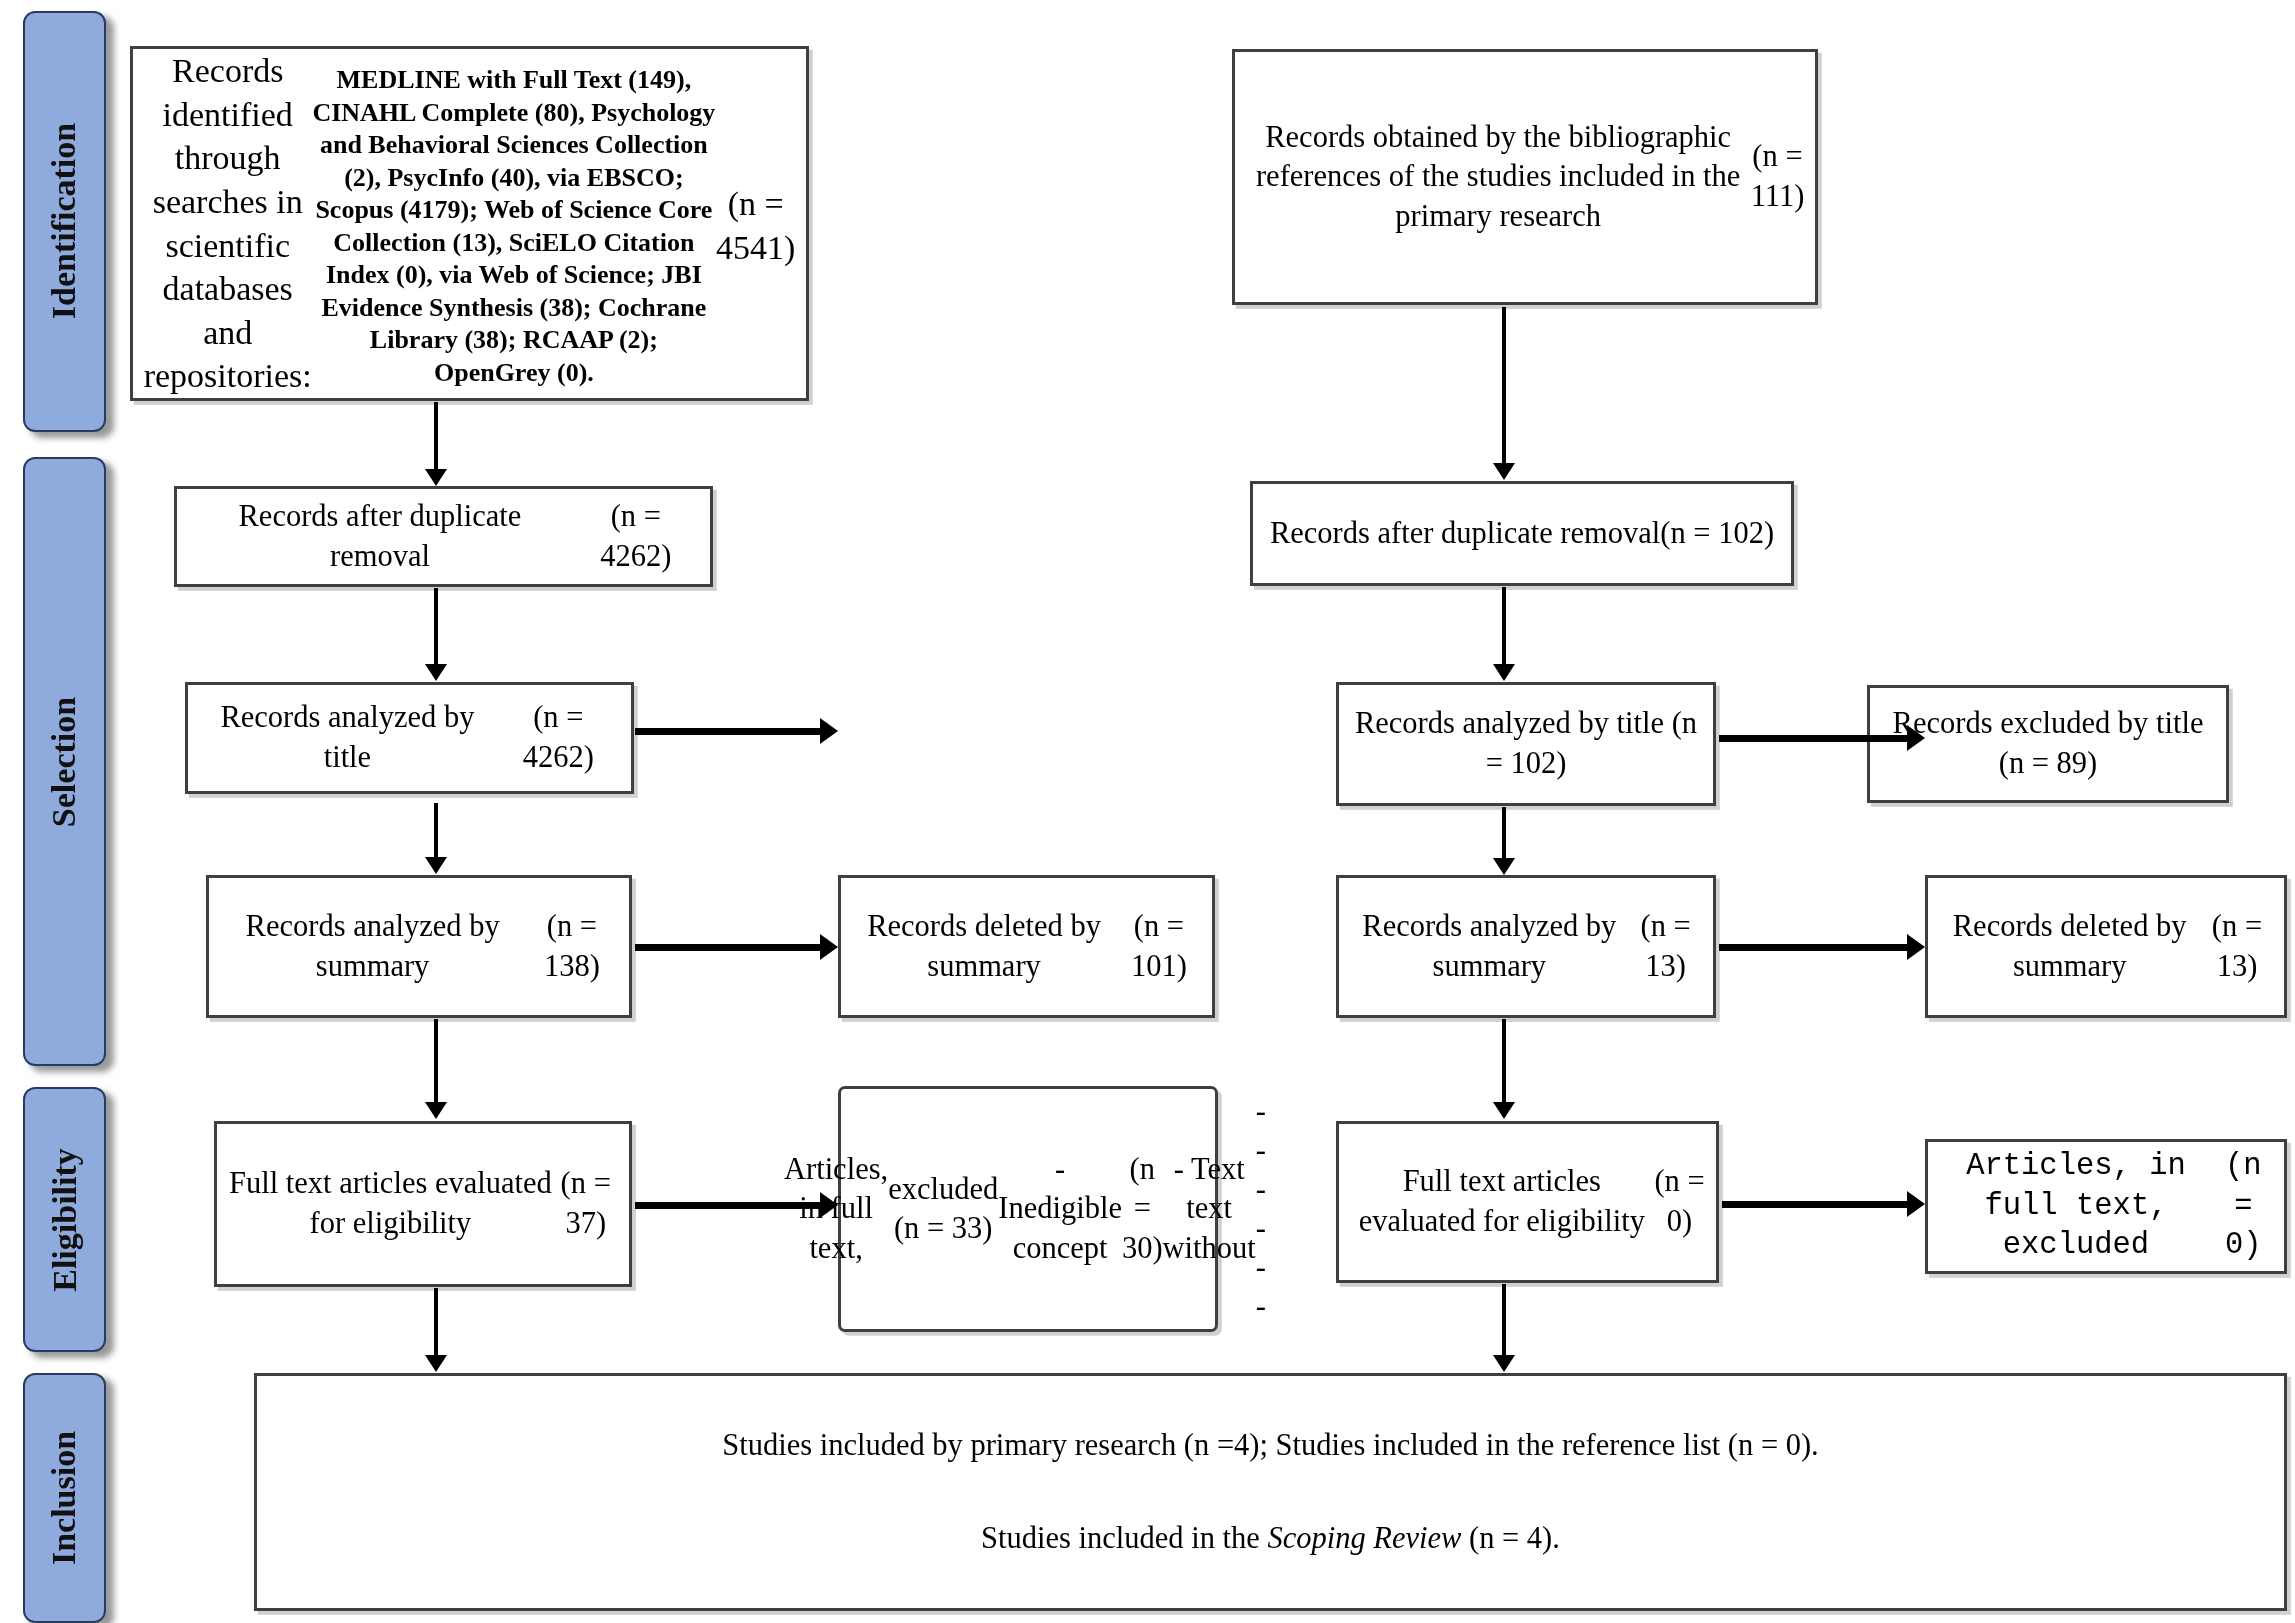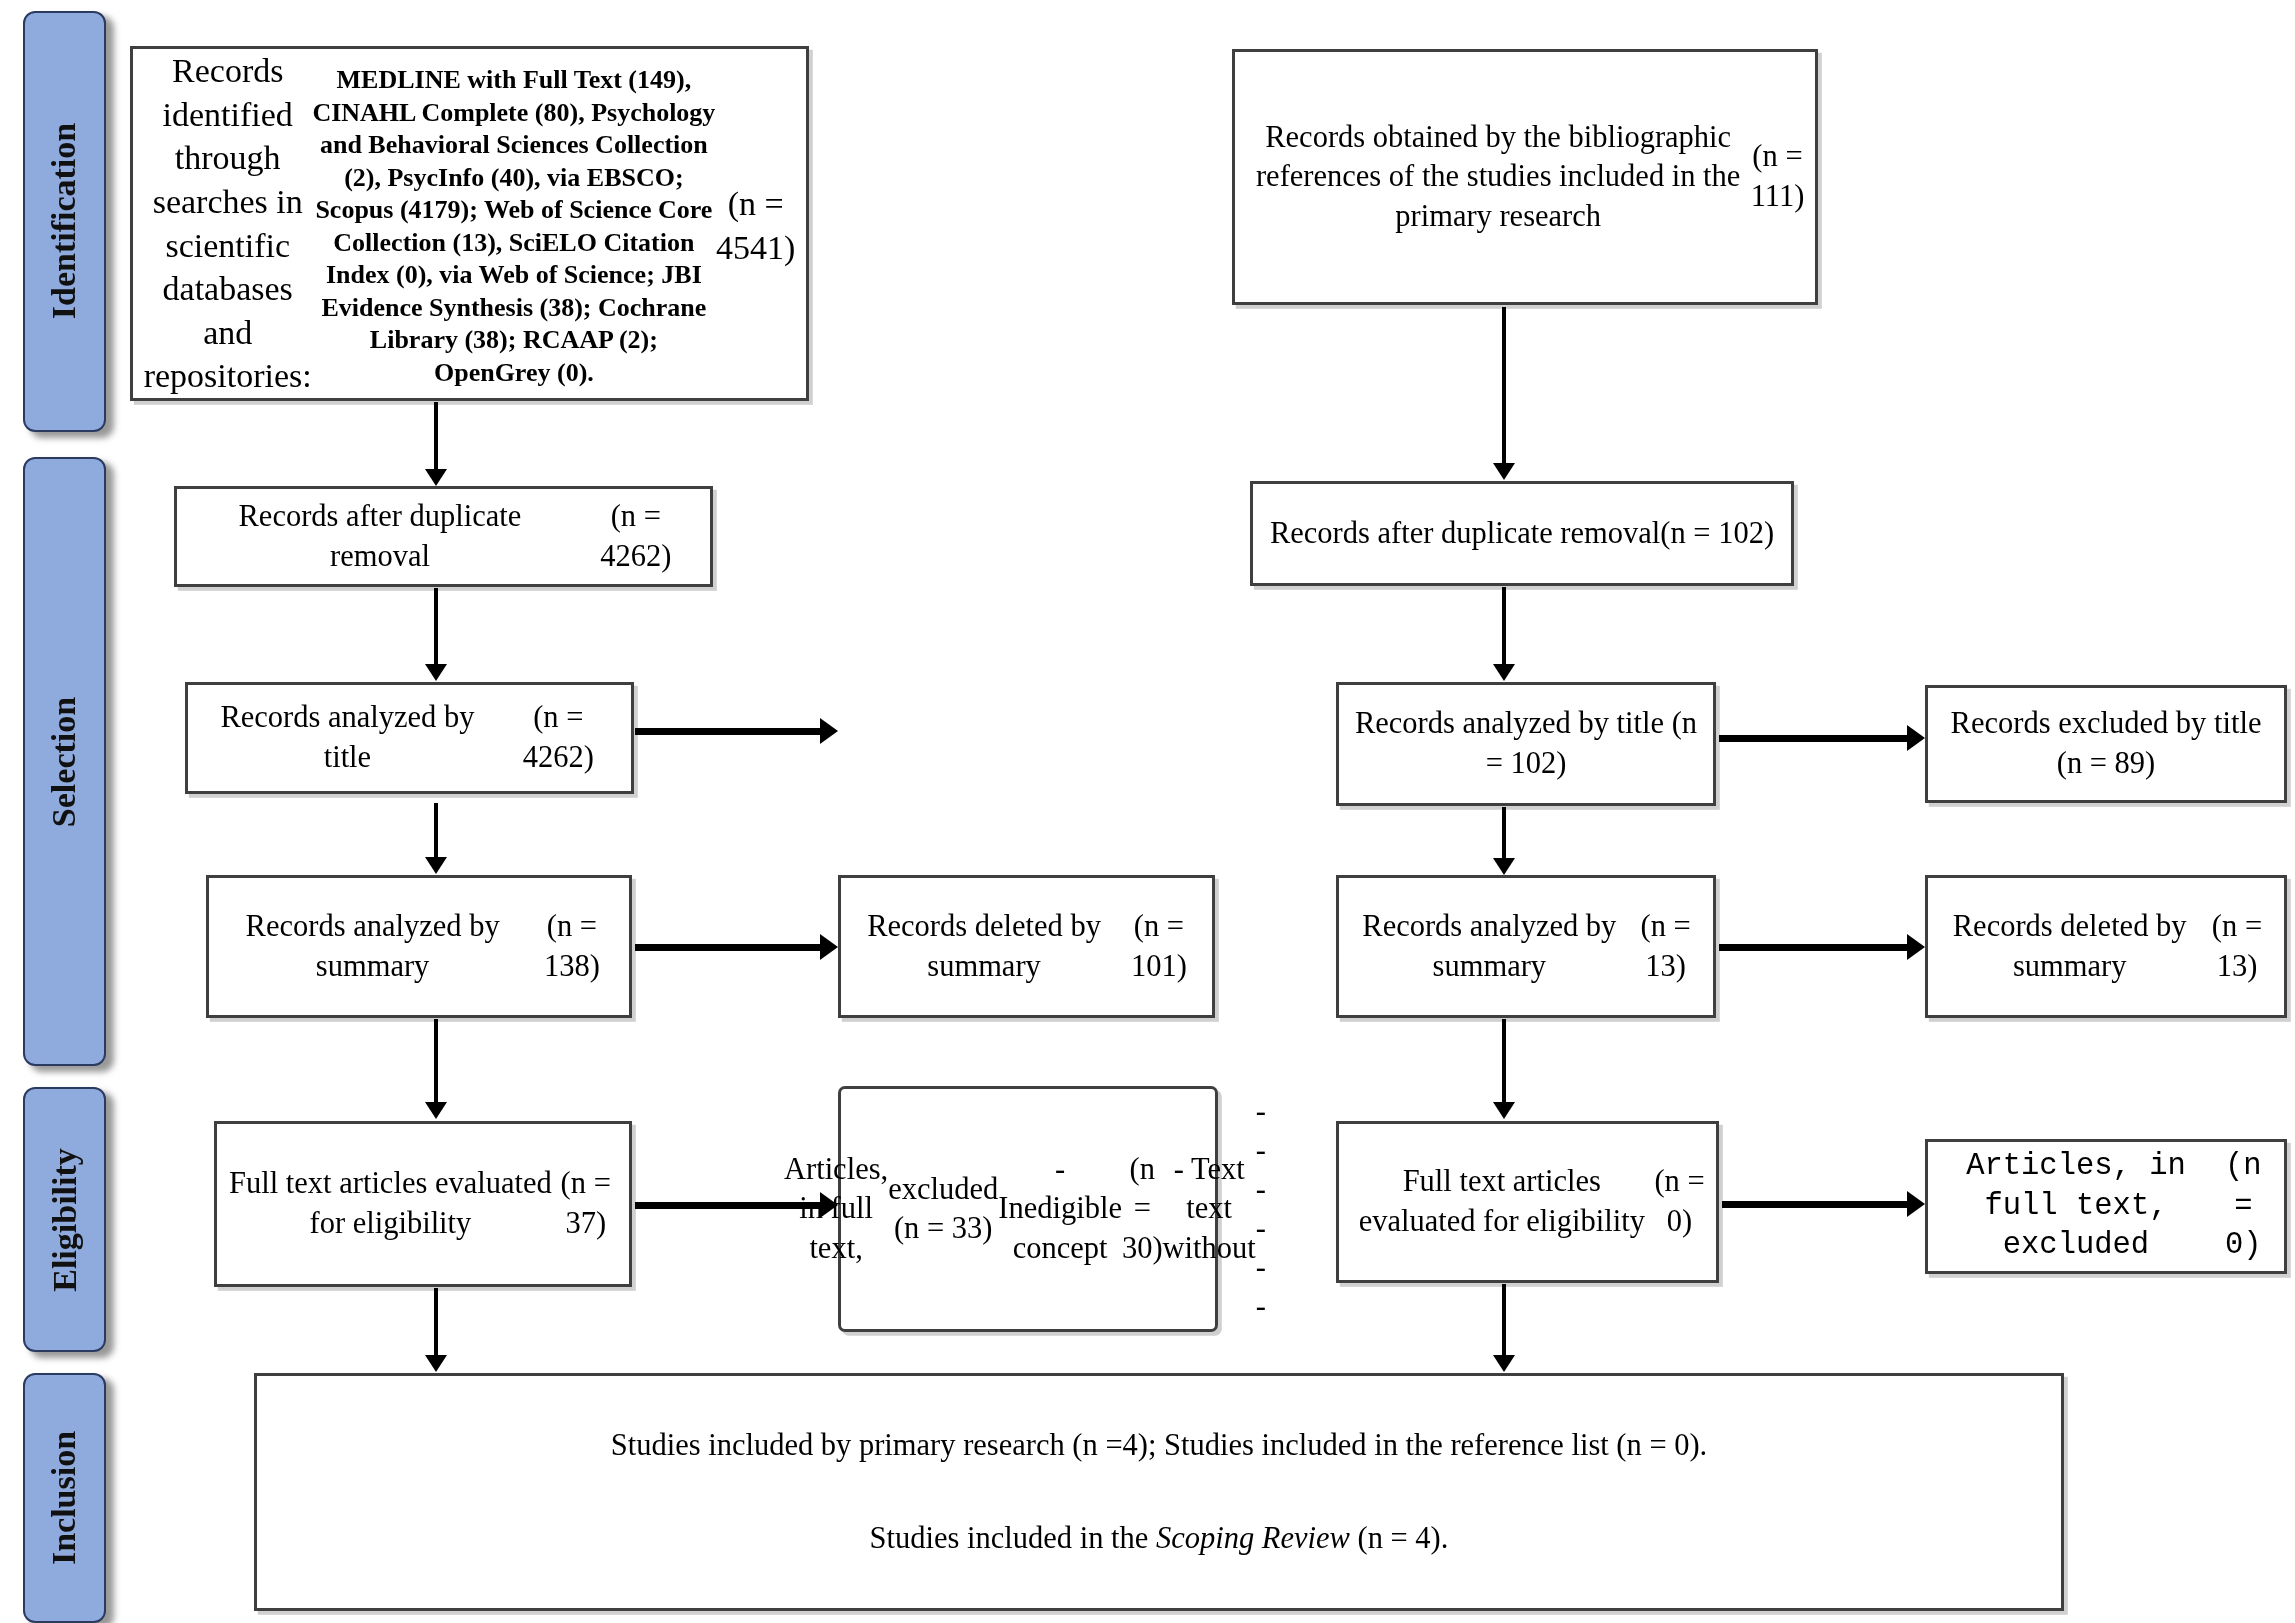--- a/index.html
+++ b/index.html
@@ -75,21 +75,21 @@
     <div class="bc">(n = 102)</div>
   </div>
 
   <div class="box" style="left:185px;top:682px;width:449px;height:112px;">
     <div class="bt">Records analyzed by title</div>
     <div class="bc">(n = 4262)</div>
   </div>
   <div class="box" style="left:1336px;top:682px;width:380px;height:124px;">
     <div class="bt">Records analyzed by title (n = 102)</div>
   </div>
-  <div class="box" style="left:1925px;top:685px;width:362px;height:118px;">
+  <div class="box" style="left:1867px;top:685px;width:362px;height:118px;">
     <div class="bt">Records excluded by title (n = 89)</div>
   </div>
 
   <div class="box" style="left:206px;top:875px;width:426px;height:143px;">
     <div class="bt">Records analyzed by summary</div>
     <div class="bc">(n = 138)</div>
   </div>
   <div class="box" style="left:838px;top:875px;width:377px;height:143px;">
     <div class="bt">Records deleted by summary</div>
     <div class="bc">(n = 101)</div>
@@ -117,21 +117,21 @@
   </div>
   <div class="box" style="left:1336px;top:1121px;width:383px;height:162px;">
     <div class="bt">Full text articles evaluated for eligibility</div>
     <div class="bc">(n = 0)</div>
   </div>
   <div class="box" style="left:1925px;top:1139px;width:362px;height:135px;font-family:Liberation Mono, monospace;">
     <div class="bt">Articles, in full text, excluded</div>
     <div class="bc">(n = 0)</div>
   </div>
 
-  <div class="box bottom-lines" style="left:254px;top:1373px;width:1810px;height:238px;">
+  <div class="box bottom-lines" style="left:254px;top:1373px;width:2033px;height:238px;">
     <div class="bt">Studies included by primary research (n =4); Studies included in the reference list (n = 0).</div>
     <div class="bt">
       <span>Studies included in the </span><span class="italic">Scoping Review</span><span> (n = 4).</span>
     </div>
   </div>
 
   <div class="v-arrow" style="left:434px;top:402px;height:69px;"></div>
   <div class="v-arrow" style="left:434px;top:588px;height:78px;"></div>
   <div class="v-arrow" style="left:434px;top:803px;height:56px;"></div>
   <div class="v-arrow" style="left:434px;top:1019px;height:85px;"></div>

